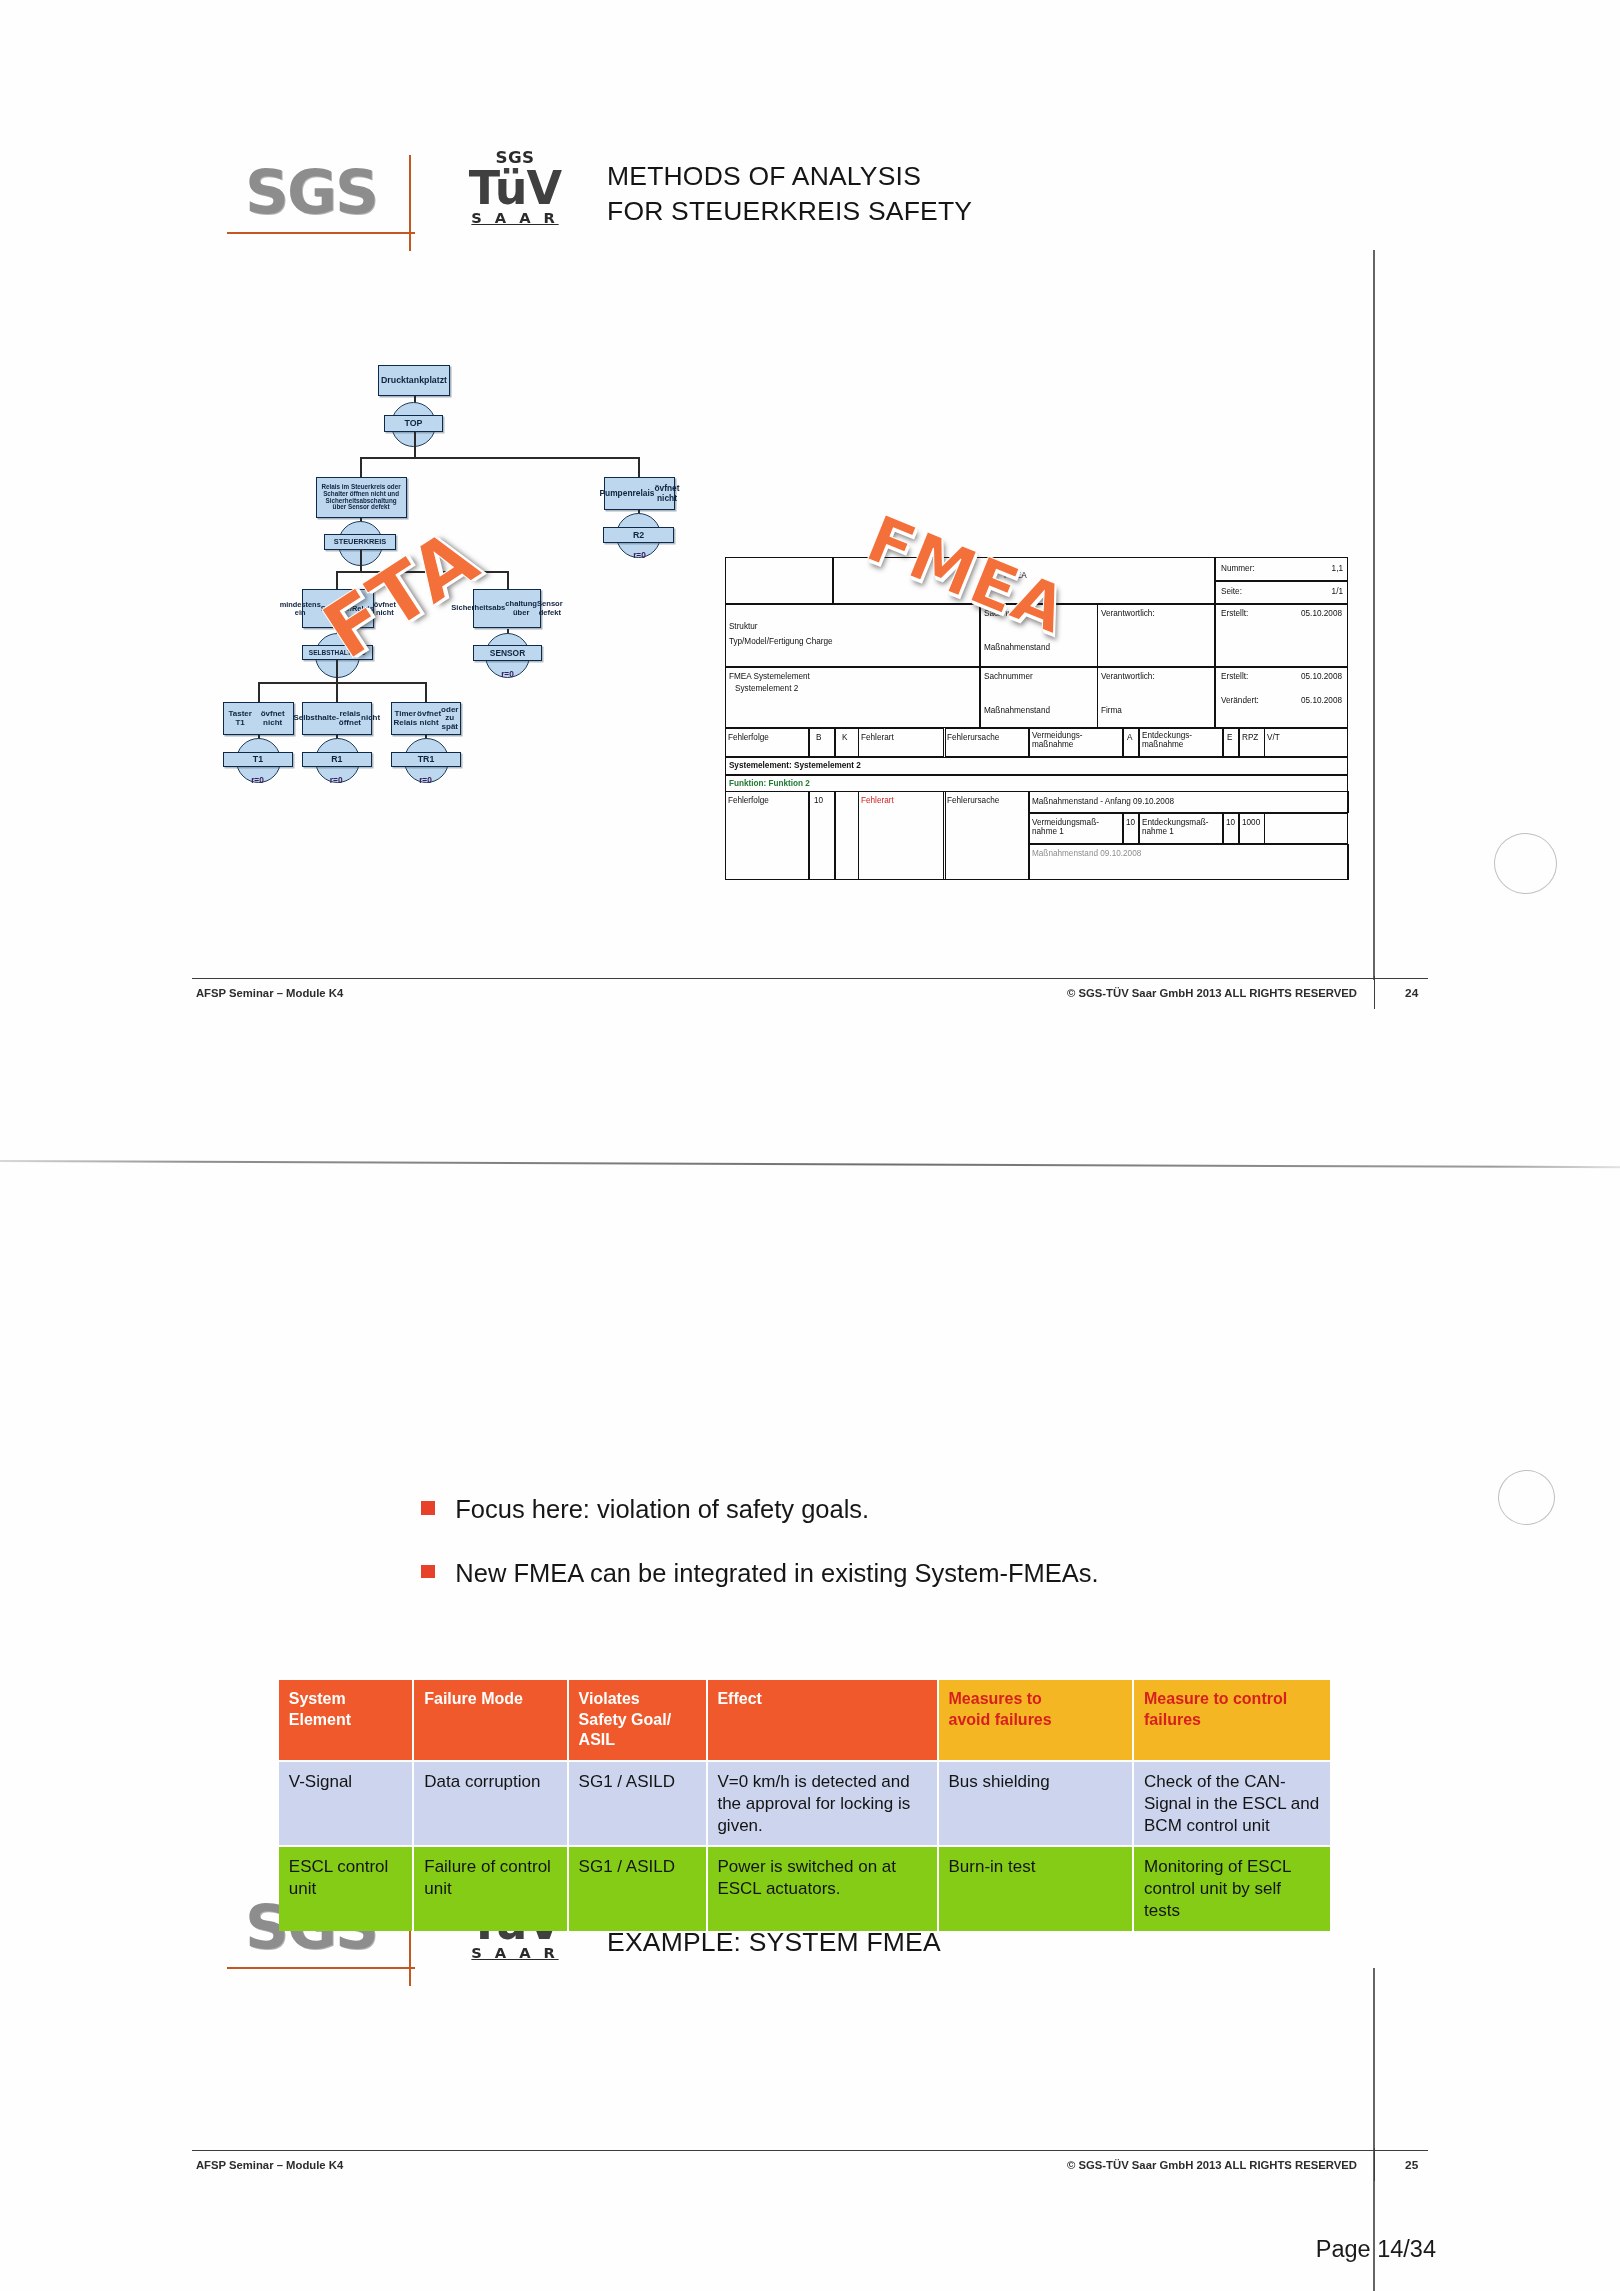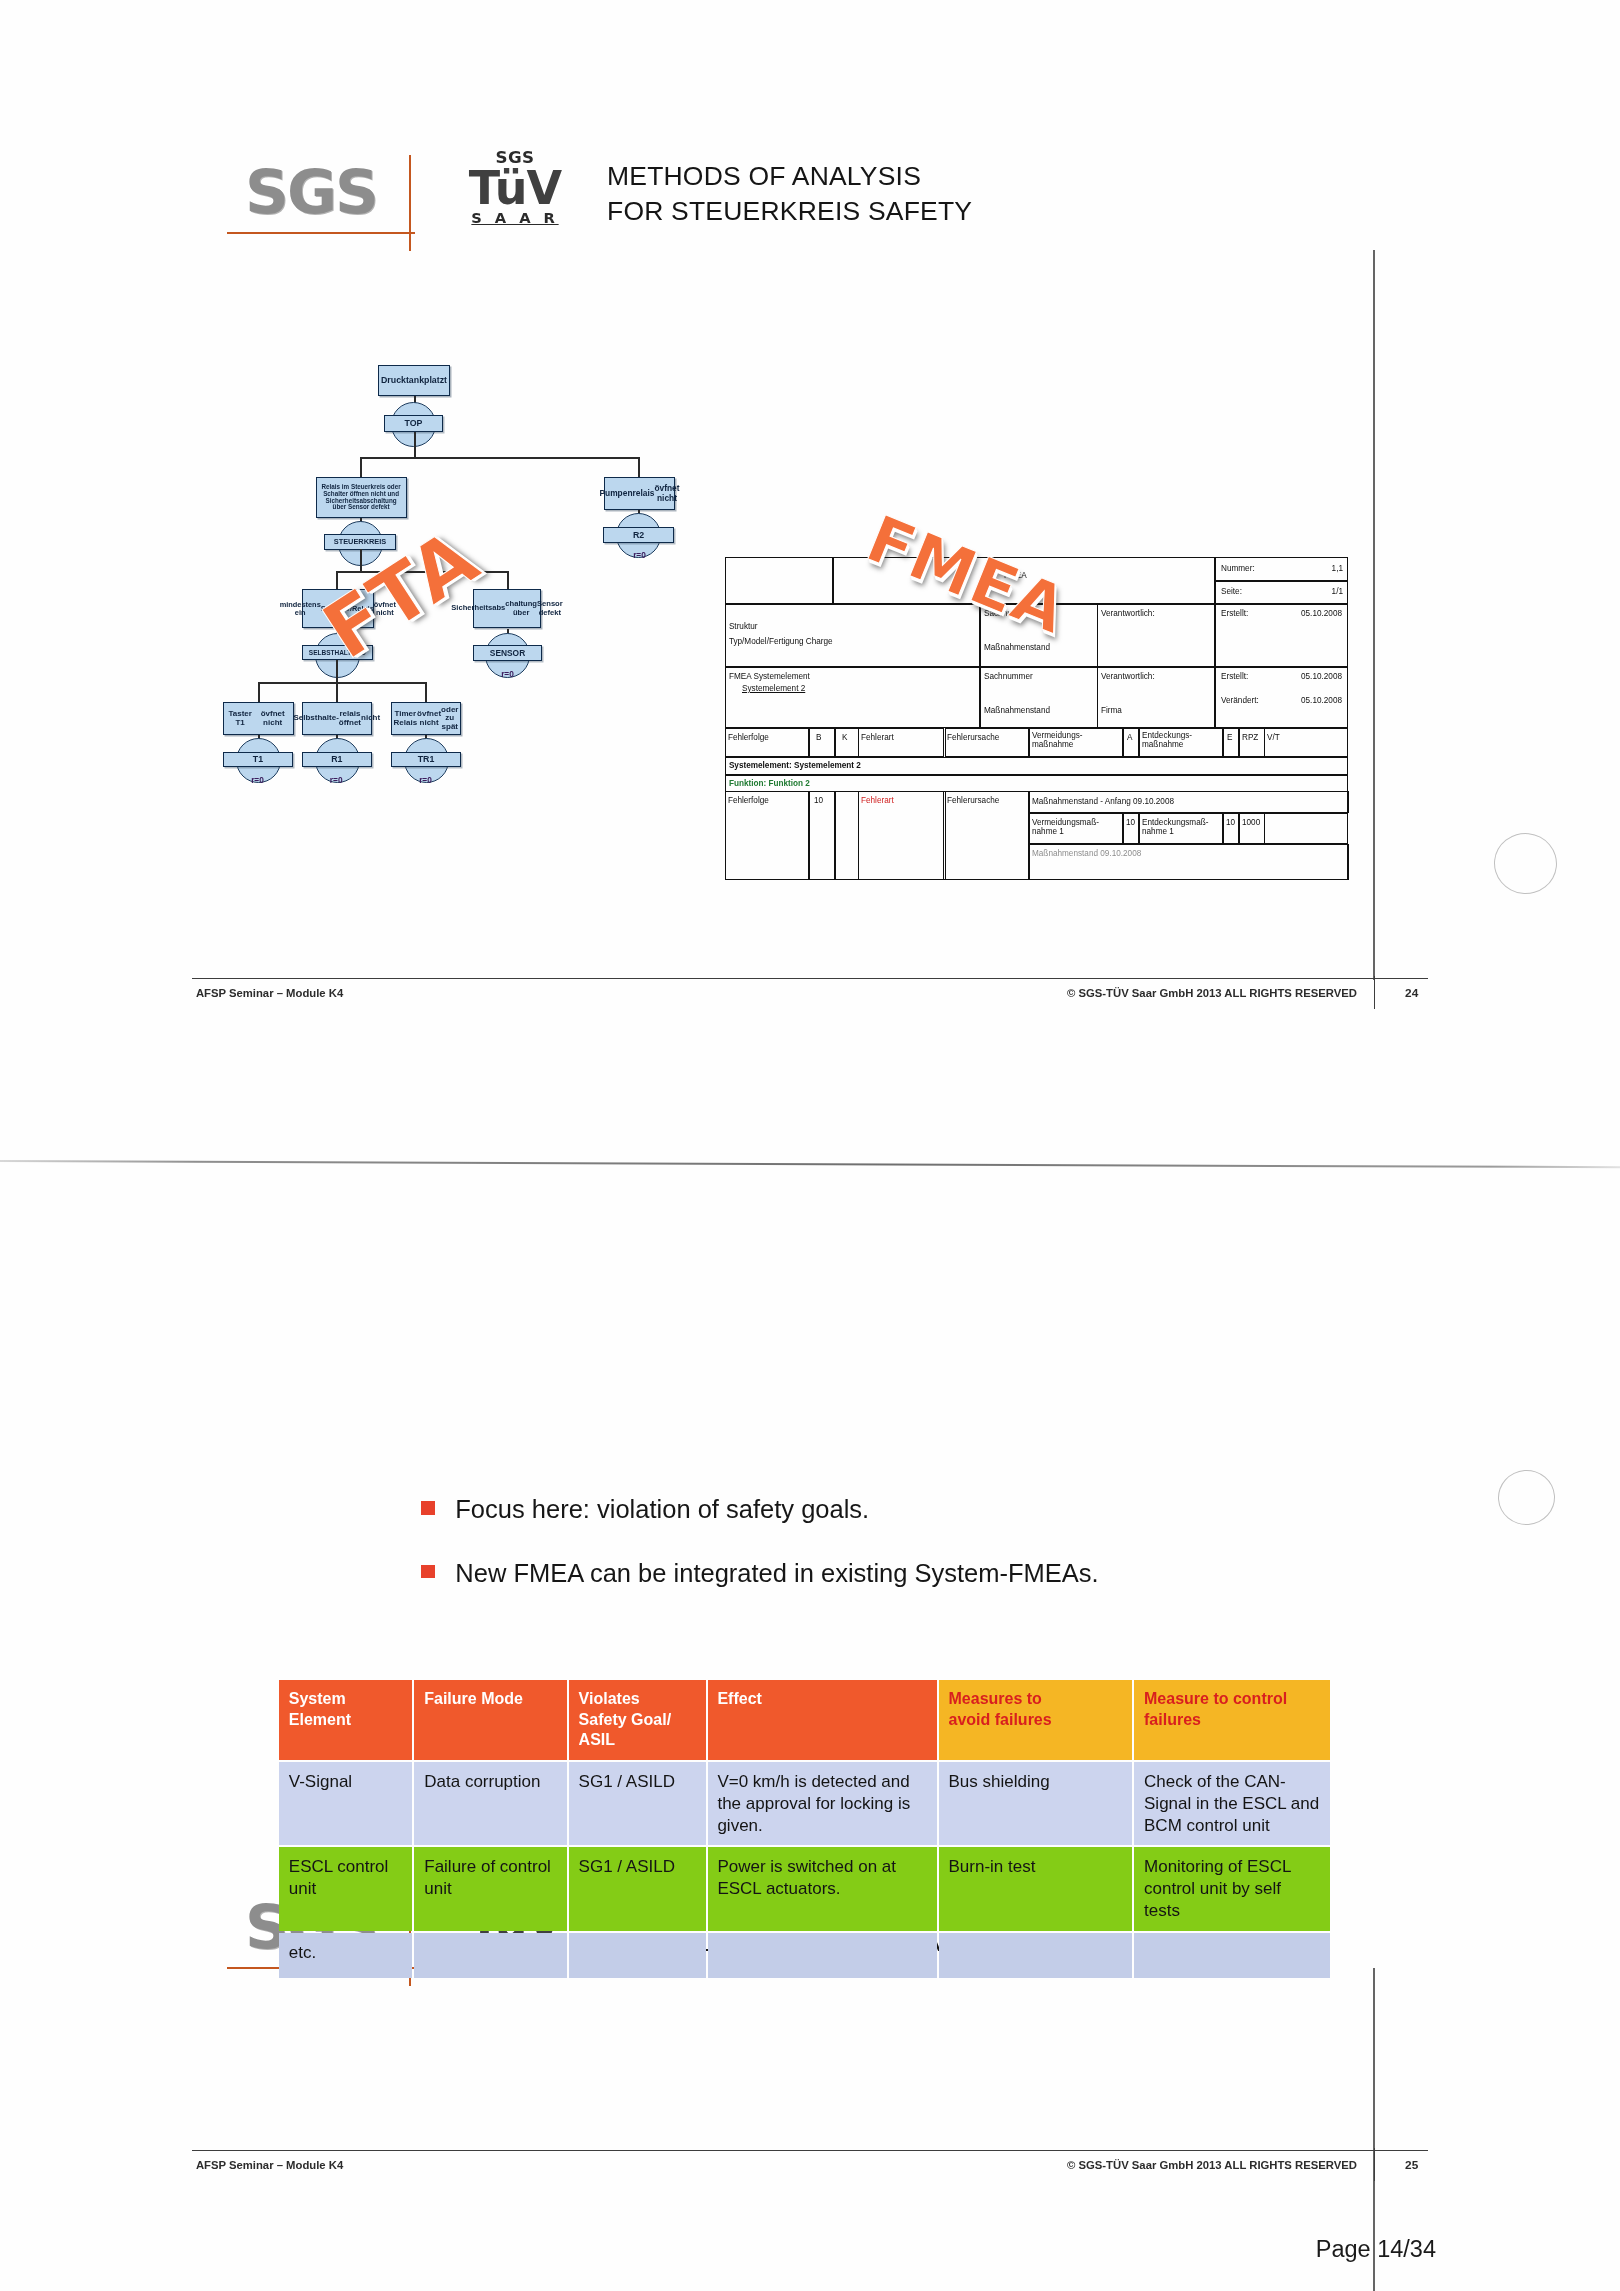--- a/index.html
+++ b/index.html
@@ -271,21 +271,21 @@
       <div class="fm-t" style="left:259px;top:86px;" id="fm-mf1">Maßnahmenstand</div>
       <div class="fm-t" style="left:376px;top:52px;" id="fm-rf0">Verantwortlich:</div>
       <div class="fm-t" style="left:496px;top:52px;" id="fm-lbl2">Erstellt:</div>
       <div class="fm-num" style="left:529px;top:52px;width:88px;" id="fm-val2">05.10.2008</div>
 
       <div class="fm-cell" style="left:0;top:110px;width:255px;height:61px;"></div>
       <div class="fm-cell" style="left:255px;top:110px;width:118px;height:61px;"></div>
       <div class="fm-cell" style="left:372px;top:110px;width:118px;height:61px;"></div>
       <div class="fm-cell" style="left:490px;top:110px;width:133px;height:61px;"></div>
       <div class="fm-t" style="left:3.9px;top:115px;" id="fm-lf2">FMEA Systemelement</div>
-      <div class="fm-t" style="left:17px;top:127px;text-decoration:underline;" id="fm-lf3">Systemelement 2</div>
+      <div class="fm-t" style="left:10px;top:127px;" id="fm-lf3">Systemelement 2</div>
       <div class="fm-t" style="left:259px;top:115px;" id="fm-mf2">Sachnummer</div>
       <div class="fm-t" style="left:259px;top:149px;" id="fm-mf3">Maßnahmenstand</div>
       <div class="fm-t" style="left:376px;top:115px;" id="fm-rf1">Verantwortlich:</div>
       <div class="fm-t" style="left:376px;top:149px;" id="fm-rf2">Firma</div>
       <div class="fm-t" style="left:496px;top:115px;" id="fm-lbl3">Erstellt:</div>
       <div class="fm-num" style="left:529px;top:115px;width:88px;" id="fm-val3">05.10.2008</div>
       <div class="fm-t" style="left:496px;top:139px;" id="fm-lbl4">Verändert:</div>
       <div class="fm-num" style="left:529px;top:139px;width:88px;" id="fm-val4">05.10.2008</div>
 
       <div class="fm-cell" style="left:0;top:171px;width:84px;height:29px;"></div>
@@ -427,28 +427,20 @@
             <td class="cell col6">Check of the CAN-Signal in the ESCL and BCM control unit</td>
           </tr>
           <tr>
             <td class="cell col1 alt">ESCL control unit</td>
             <td class="cell col2 alt">Failure of control unit</td>
             <td class="cell col3 alt">SG1 / ASILD</td>
             <td class="cell col4 alt">Power  is switched on at ESCL actuators.</td>
             <td class="cell col5 alt">Burn-in test</td>
             <td class="cell col6 alt">Monitoring of ESCL control unit by self tests</td>
           </tr>
-          <tr>
-            <td class="cell col1 etc" style="height: 45px;">etc.</td>
-            <td class="cell col2 etc" style="height: 45px;"></td>
-            <td class="cell col3 etc" style="height: 45px;"></td>
-            <td class="cell col4 etc" style="height: 45px;"></td>
-            <td class="cell col5 etc" style="height: 45px;"></td>
-            <td class="cell col6 etc" style="height: 45px;"></td>
-          </tr>
         </tbody>
     </table>
 
     <div class="right-rule"></div>
 
     <div class="footer">
       <div class="footer-rule"></div>
       <div class="footer-left">AFSP Seminar – Module K4</div>
       <div class="footer-right">© SGS-TÜV Saar GmbH 2013 ALL RIGHTS RESERVED</div>
       <div class="footer-divider"></div>

